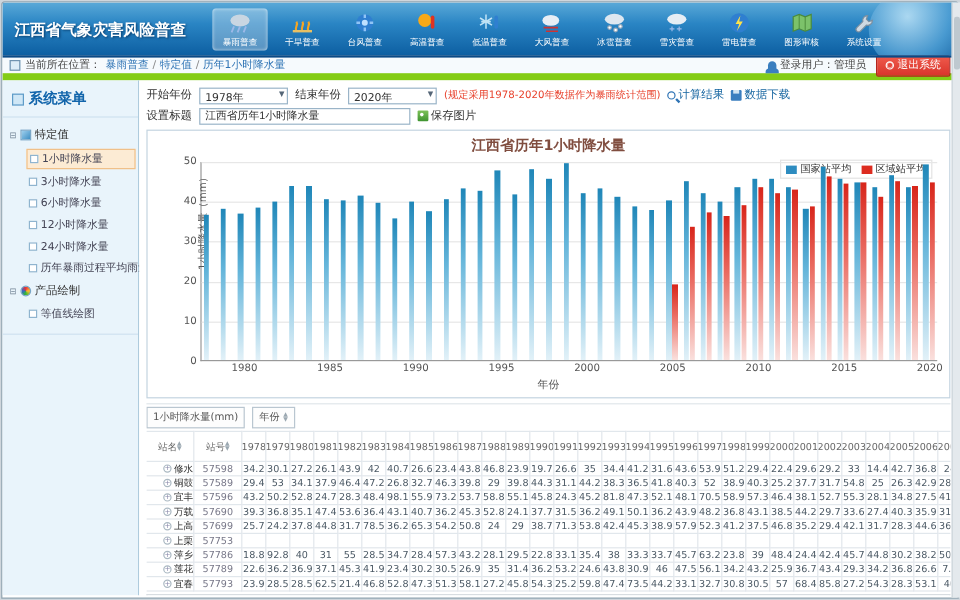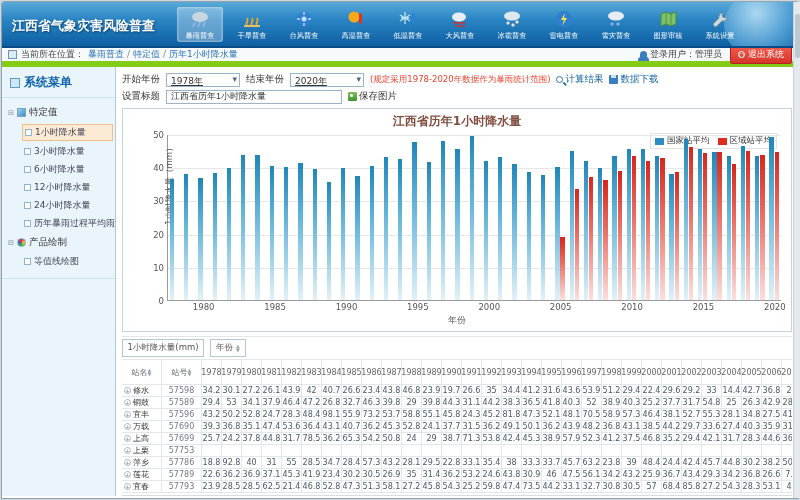--- a/index.html
+++ b/index.html
@@ -56,21 +56,21 @@
     padding:1px 2px; cursor:pointer; white-space:nowrap; }
   .titem .cb { width:7px; height:7px; border:1px solid #8fb4cf; background:#fff; flex:none; }
   .titem.sel { background:#fcebd4; border:1px solid #f0c089; }
 
   .main { flex:1; padding:4px 6px 0 6px; overflow:hidden; background:#fff; }
 
   
   .tb-row { display:flex; align-items:center; gap:6px; font-size:9.5px; color:#333; height:17px; }
   .lab { white-space:nowrap; }
   .select { position:relative; width:74px; height:14px; border:1px solid #9ab4c8; background:#fff;
-    font-size:9px; padding:1px 12px 0 4px; cursor:pointer;text-decoration:underline; }
+    font-size:9px; padding:1px 12px 0 4px; cursor:pointer; }
   .select::after { content:"▾"; position:absolute; right:2px; top:0; font-size:9px; color:#567; }
   .note { color:#e8432e; font-size:8.5px; white-space:nowrap; }
   .tool-link { display:flex; align-items:center; gap:2px; color:#1464a0; font-size:9.5px; cursor:pointer; white-space:nowrap; }
   .mag { width:7px; height:7px; border:1.5px solid #2f74b5; border-radius:50%; position:relative; }
   .mag::after { content:""; position:absolute; left:6px; top:6px; width:4px; height:1.5px;
     background:#2f74b5; transform:rotate(45deg); }
   .disk { width:9px; height:9px; background:#3a7ebf; border-radius:1px; position:relative; }
   .disk::after { content:""; position:absolute; left:2px; top:0; width:5px; height:3px; background:#cfe3f2; }
   .txtinput { width:176px; height:14px; border:1px solid #9ab4c8; font-size:9px; padding:1px 4px; color:#333; background:#fff; }
   .imgic { width:9px; height:9px; background:linear-gradient(180deg,#7ec25a,#3f9430); border-radius:1px; position:relative; }
@@ -97,21 +97,21 @@
   
   .table-wrap { margin-top:4px; height:158px; overflow:hidden; position:relative; border-top:1px solid #e0e6ea; }
   .thead-r1 { display:flex; align-items:center; height:22px; gap:6px; }
   .hbtn { border:1px solid #b9c6d0; background:#fdfdfd; font-size:8.5px; color:#555; padding:2px 5px;
     display:flex; align-items:center; gap:3px; white-space:nowrap; cursor:pointer; }
   .sort { display:inline-flex; flex-direction:column; line-height:4px; font-size:5px; color:#9aa7b0; }
   .grid-row { display:flex; }
   .cell { border-right:1px solid #e1e7ec; border-bottom:1px solid #e1e7ec; font-size:8px; color:#4a5864;
     display:flex; align-items:center; justify-content:center; flex:none; overflow:hidden; white-space:nowrap; }
   .cell.year-h { height:26px; border-top:1px solid #e1e7ec; color:#666; }
-  .cell.name { justify-content:flex-start; padding-left:2px; gap:2px; color:#333; }
+  .cell.name { justify-content:flex-end; padding-left:2px; gap:2px; color:#333; }
   .cell.sid { color:#778; }
   .exp { width:7px; height:7px; flex:none; border:1px solid #aab8c2; border-radius:50%; font-size:6px;
     line-height:5px; text-align:center; color:#88a; cursor:pointer; }
   .hscroll { position:relative; height:9px; background:#eceff1; border:1px solid #d8dde1; margin-top:1px; }
   .vscroll { position:absolute; right:0; top:2px; bottom:2px; width:7px; background:#e4e9ed; border-left:1px solid #cdd5da; }
   .vthumb { position:absolute; top:12px; left:1px; width:5px; height:44px; background:#bec8cf; border-radius:2px; cursor:pointer; }
 </style>
 </head>
 <body>
 
@@ -185,34 +185,34 @@
               <circle cx="6" cy="13" r="1.5" fill="#fff" stroke="#9ab"></circle>
               <circle cx="11" cy="15" r="1.5" fill="#fff" stroke="#9ab"></circle>
               <circle cx="15" cy="12" r="1.5" fill="#fff" stroke="#9ab"></circle>
             </svg>
           </span>
           <span class="lb">冰雹普查</span>
         </div>
         <div class="nav-item">
           <span class="ic">
             <svg width="20" height="18">
+              <ellipse cx="10" cy="6" rx="8" ry="4.5" fill="#e6edf4"></ellipse>
+              <path d="M6 12l0 4M4 14l4 0M12 12l0 4M10 14l4 0" stroke="#9db9e8" stroke-width="1"></path>
+            </svg>
+          </span>
+          <span class="lb">雪灾普查</span>
+        </div>
+        <div class="nav-item">
+          <span class="ic">
+            <svg width="20" height="18">
               <circle cx="10" cy="9" r="8" fill="#2f7fd0"></circle>
               <path d="M11 3L7 10h3l-2 6 5-8h-3z" fill="#ffe24a"></path>
             </svg>
           </span>
           <span class="lb">雷电普查</span>
-        </div>
-        <div class="nav-item">
-          <span class="ic">
-            <svg width="20" height="18">
-              <ellipse cx="10" cy="6" rx="8" ry="4.5" fill="#e6edf4"></ellipse>
-              <path d="M6 12l0 4M4 14l4 0M12 12l0 4M10 14l4 0" stroke="#9db9e8" stroke-width="1"></path>
-            </svg>
-          </span>
-          <span class="lb">雪灾普查</span>
         </div>
         <div class="nav-item">
           <span class="ic">
             <svg width="20" height="18">
               <path d="M3 4l5-2 5 2 5-2v12l-5 2-5-2-5 2z" fill="#7cc26a" stroke="#4a8a3c"></path>
               <path d="M8 2v12M13 4v12" stroke="#4a8a3c" stroke-width=".8"></path>
             </svg>
           </span>
           <span class="lb">图形审核</span>
         </div>

